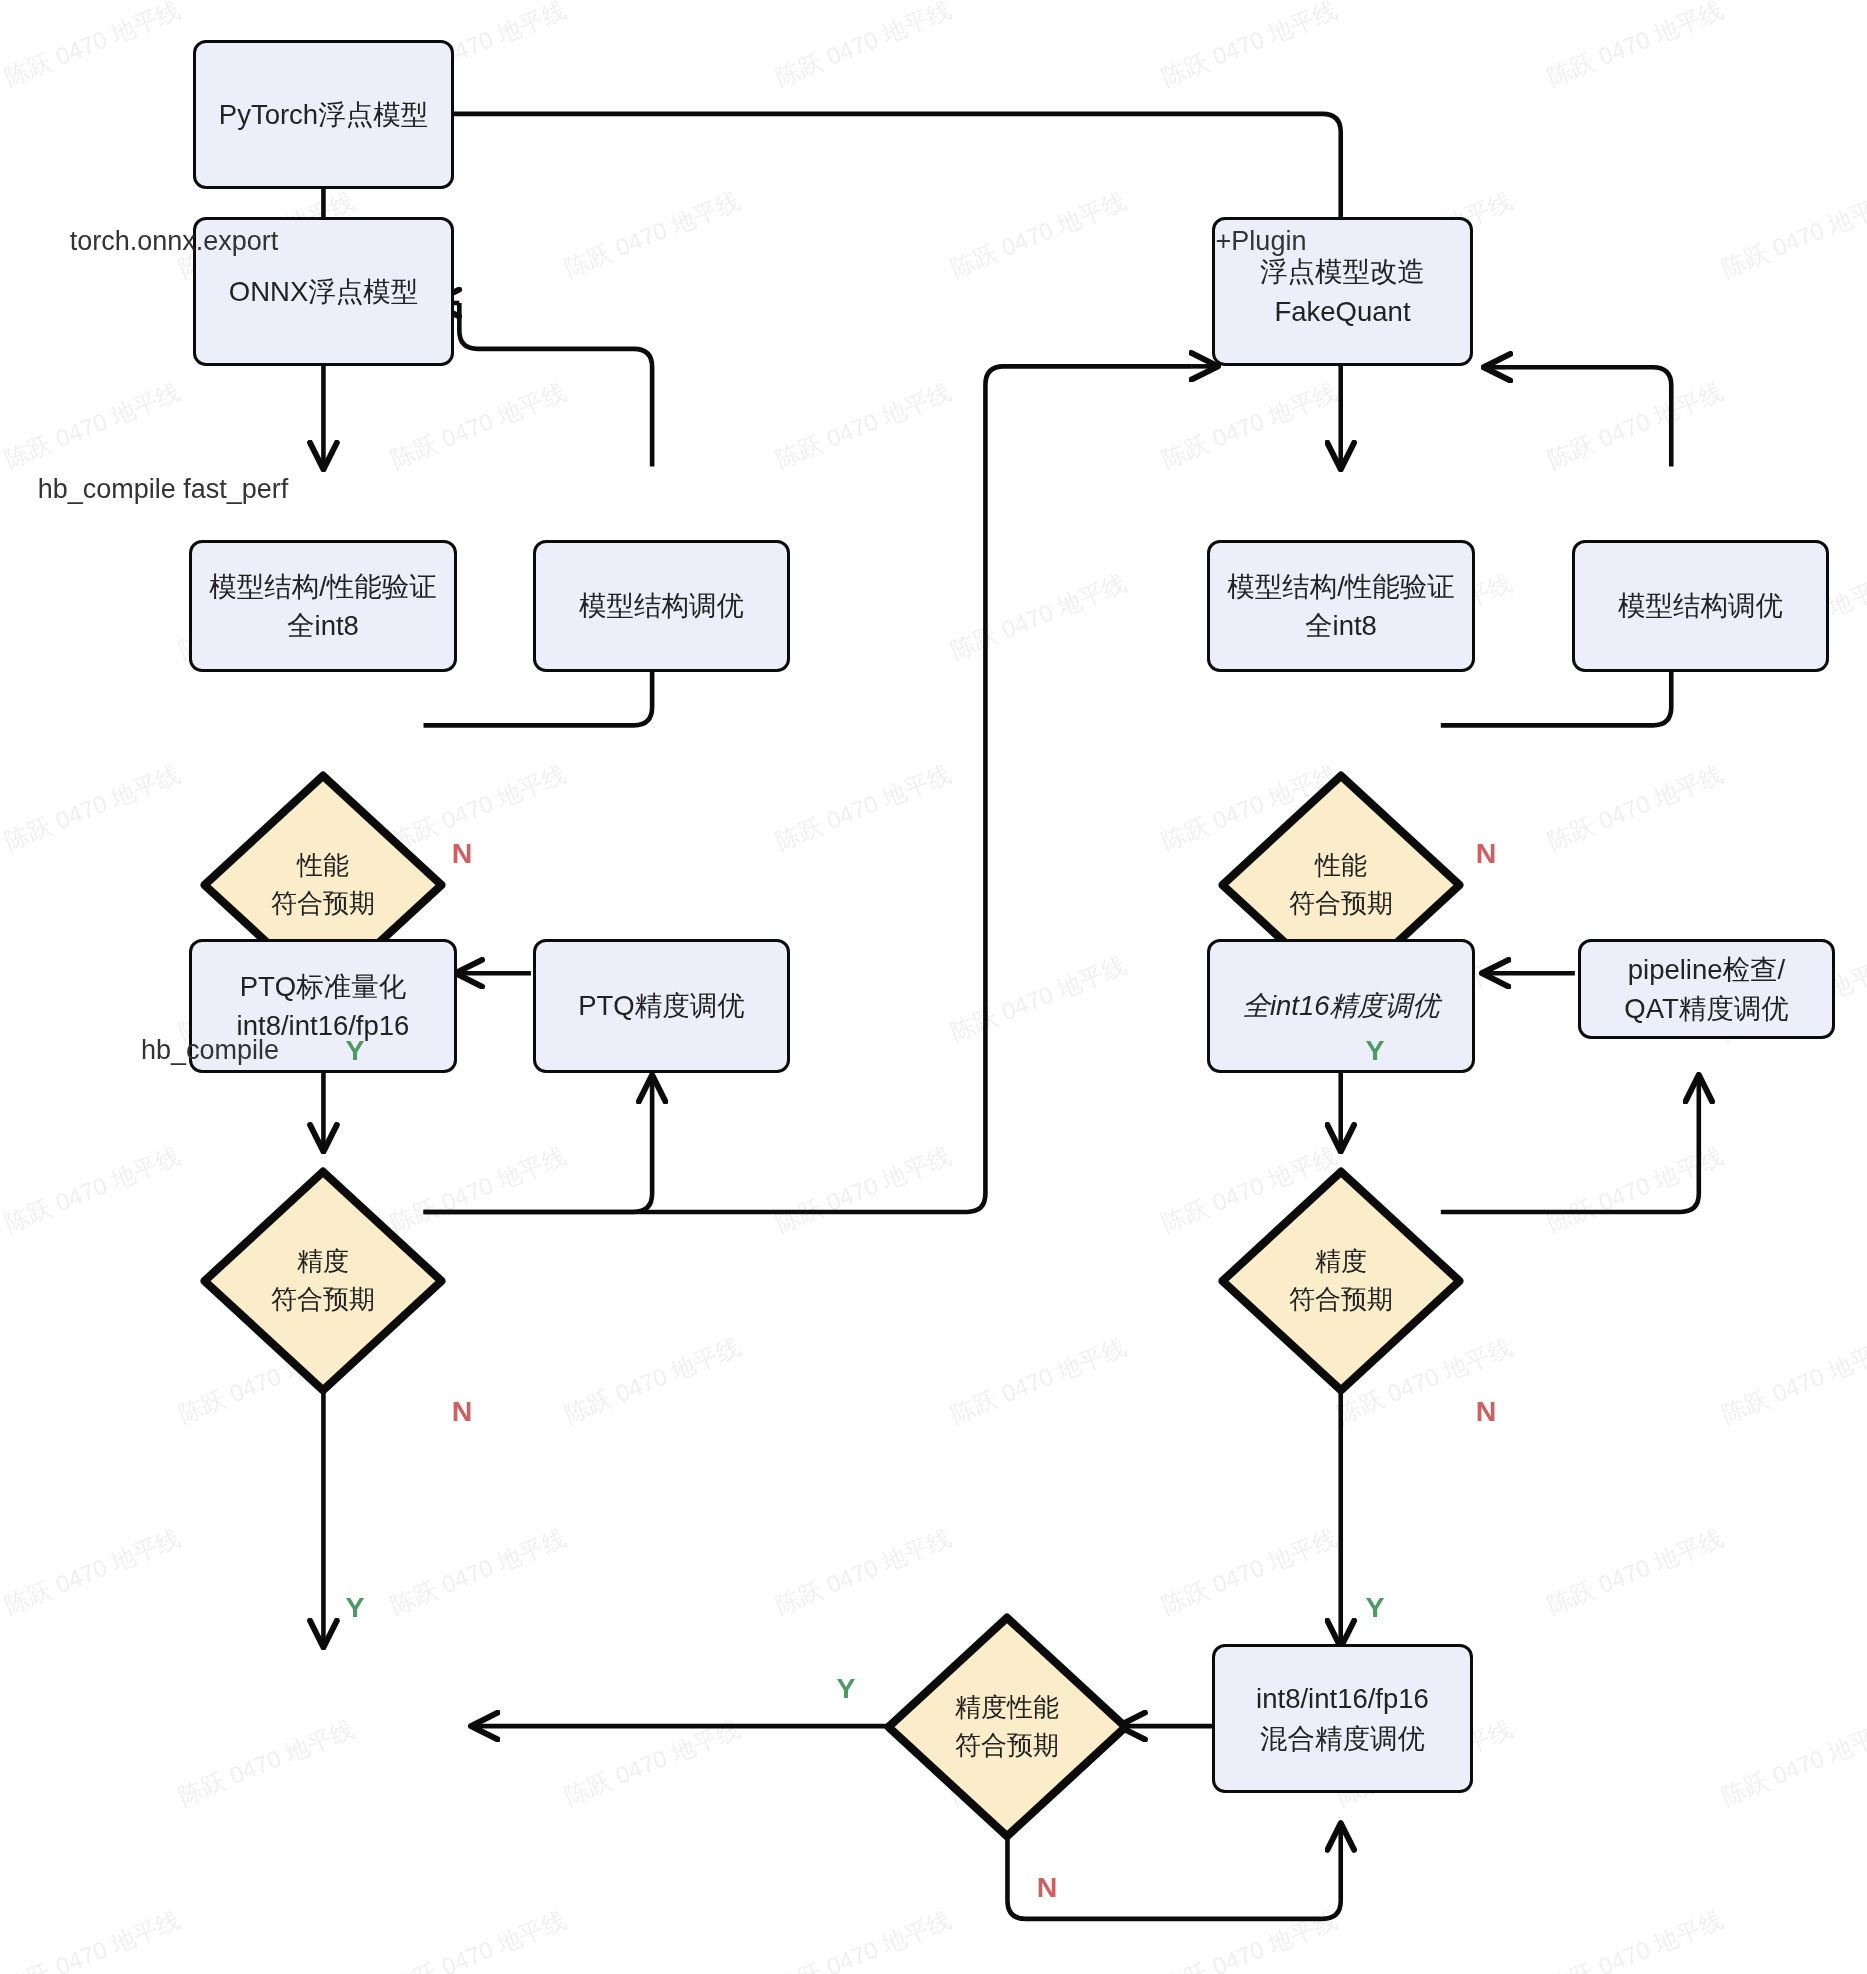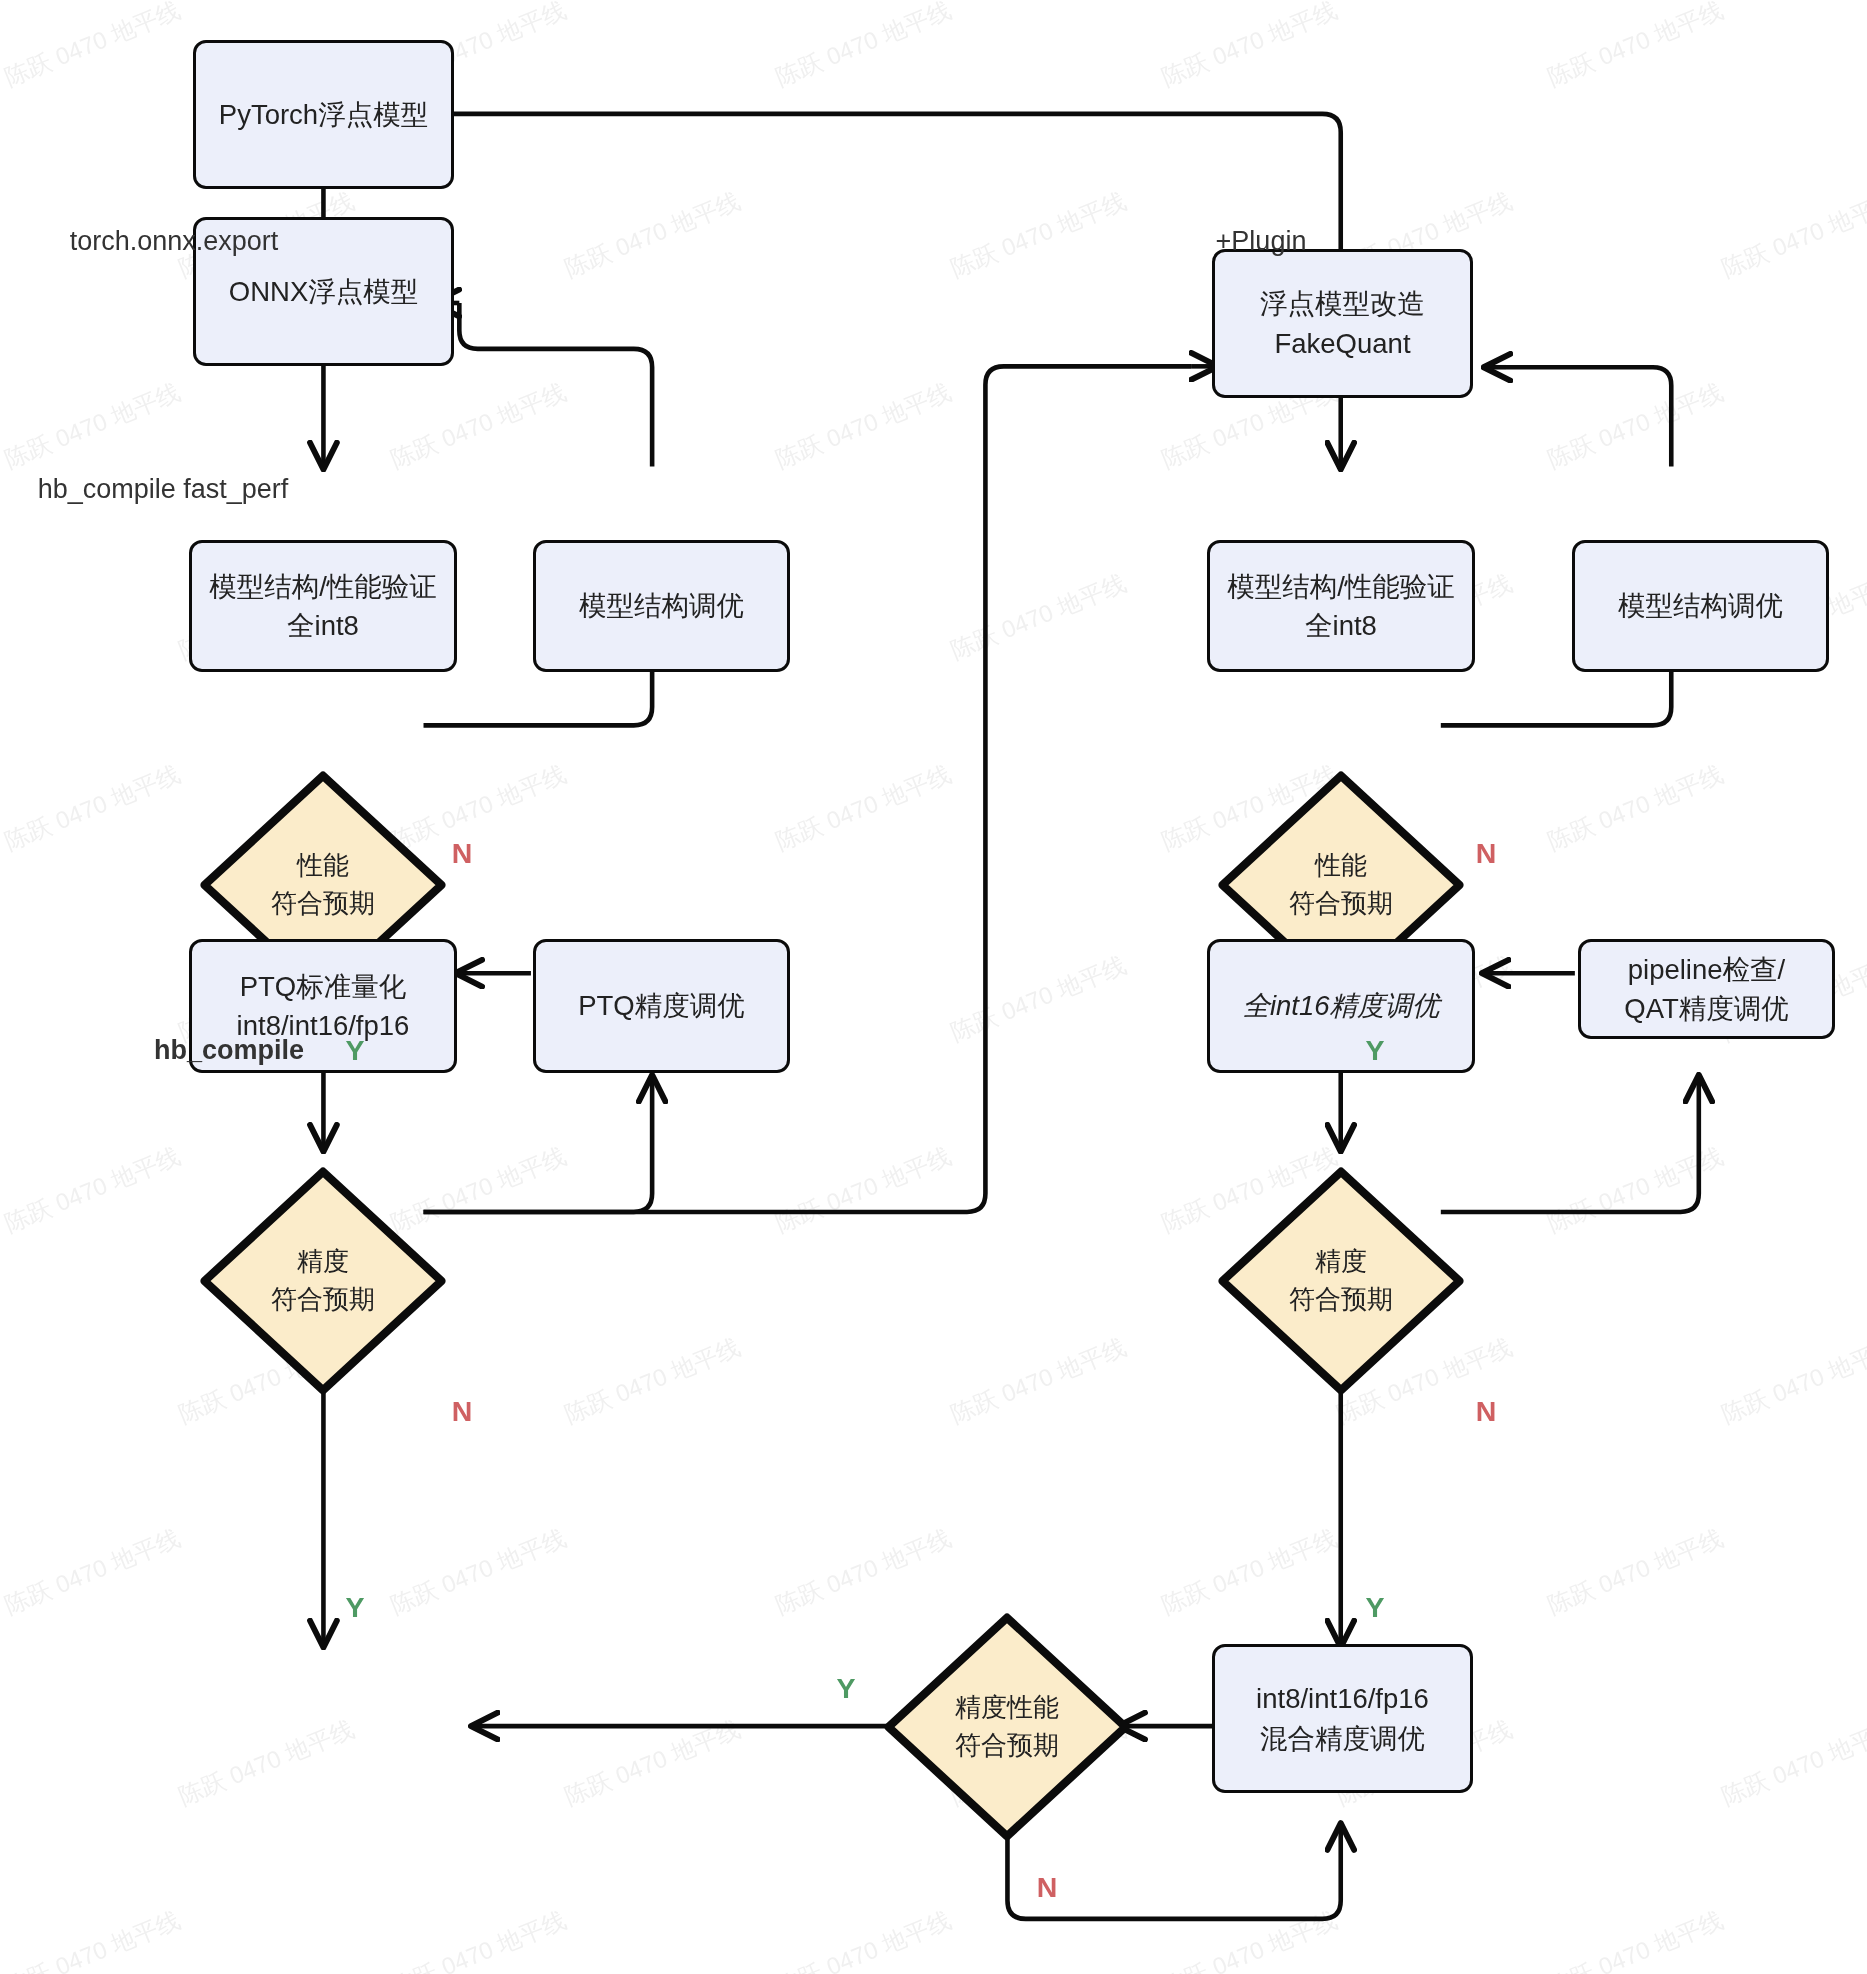--- a/index.html
+++ b/index.html
@@ -226,21 +226,21 @@
 
   <div class="dia-wrap" style="left:199px;top:1166px;width:248px;height:230px;">
     <svg class="dia-shape" viewBox="0 0 270 250" xmlns="http://www.w3.org/2000/svg">
       <polygon points="135,6 264,125 135,244 6,125" fill="#fbecca" stroke="#0b0b0b" stroke-width="9" stroke-linejoin="round"></polygon>
     </svg>
     <div class="dia-label">精度
 符合预期</div>
   </div>
 
 
-  <div class="node" style="left:1212px;top:217px;width:261px;height:149px;margin-top:32px;">
+  <div class="node" style="left:1212px;top:217px;width:261px;height:149px;">
     <span>浮点模型改造
 FakeQuant</span>
   </div>
 
   <div class="node" style="left:1207px;top:540px;width:268px;height:132px;">
     <span>模型结构/性能验证
 全int8</span>
   </div>
 
   <div class="node" style="left:1572px;top:540px;width:257px;height:132px;">
@@ -284,21 +284,21 @@
     <div class="dia-label">精度性能
 符合预期</div>
   </div>
 
   <div class="elabel" style="left:174px;top:241px;">torch.onnx.export</div>
 
   <div class="elabel" style="left:1261px;top:241px;">+Plugin</div>
 
   <div class="elabel" style="left:163px;top:489px;text-align:center;">hb_compile fast_perf</div>
 
-  <div class="elabel" style="left:229px;top:1050px;font-weight:bold;">hb_compile</div>
+  <div class="elabel" style="left:210px;top:1050px;">hb_compile</div>
 
   <div class="elabel no" style="left:462px;top:853px;">N</div>
 
   <div class="elabel yes" style="left:355px;top:1050px;">Y</div>
 
   <div class="elabel no" style="left:462px;top:1411px;">N</div>
 
   <div class="elabel yes" style="left:355px;top:1607px;">Y</div>
 
   <div class="elabel no" style="left:1486px;top:853px;">N</div>

